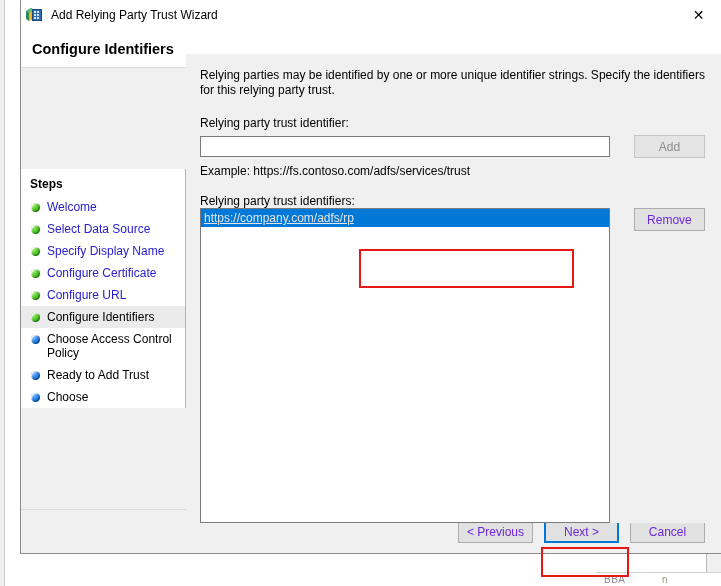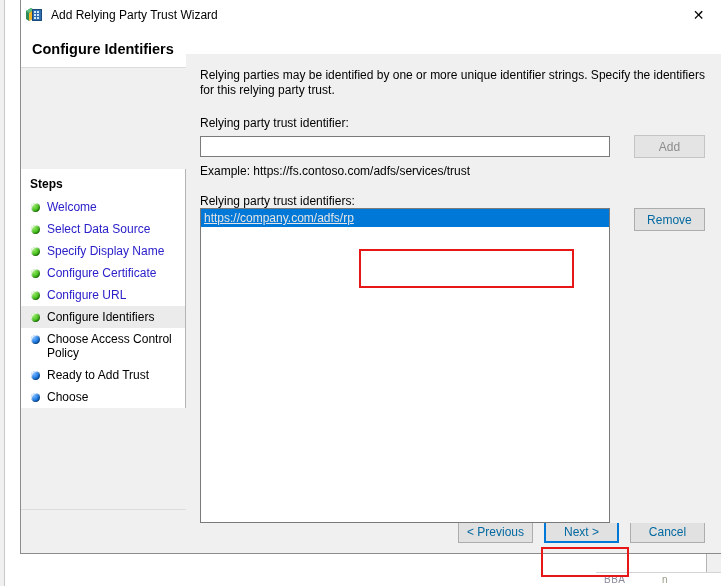--- a/index.html
+++ b/index.html
@@ -218,21 +218,21 @@
     color: #000;
     outline: none;
   }
   .btn {
     height: 23px;
     background: #e1e1e1;
     border: 1px solid #adadad;
     box-sizing: border-box;
     font-family: "Liberation Sans", sans-serif;
     font-size: 12px;
-    color: #0369a1;
+    color: #6d28d9;
     display: flex;
     align-items: center;
     justify-content: center;
   }
   .btn.disabled {
     color: #8d8d8d;
     background: #e4e4e4;
     border-color: #c4c4c4;
   }
   .btn-add {

